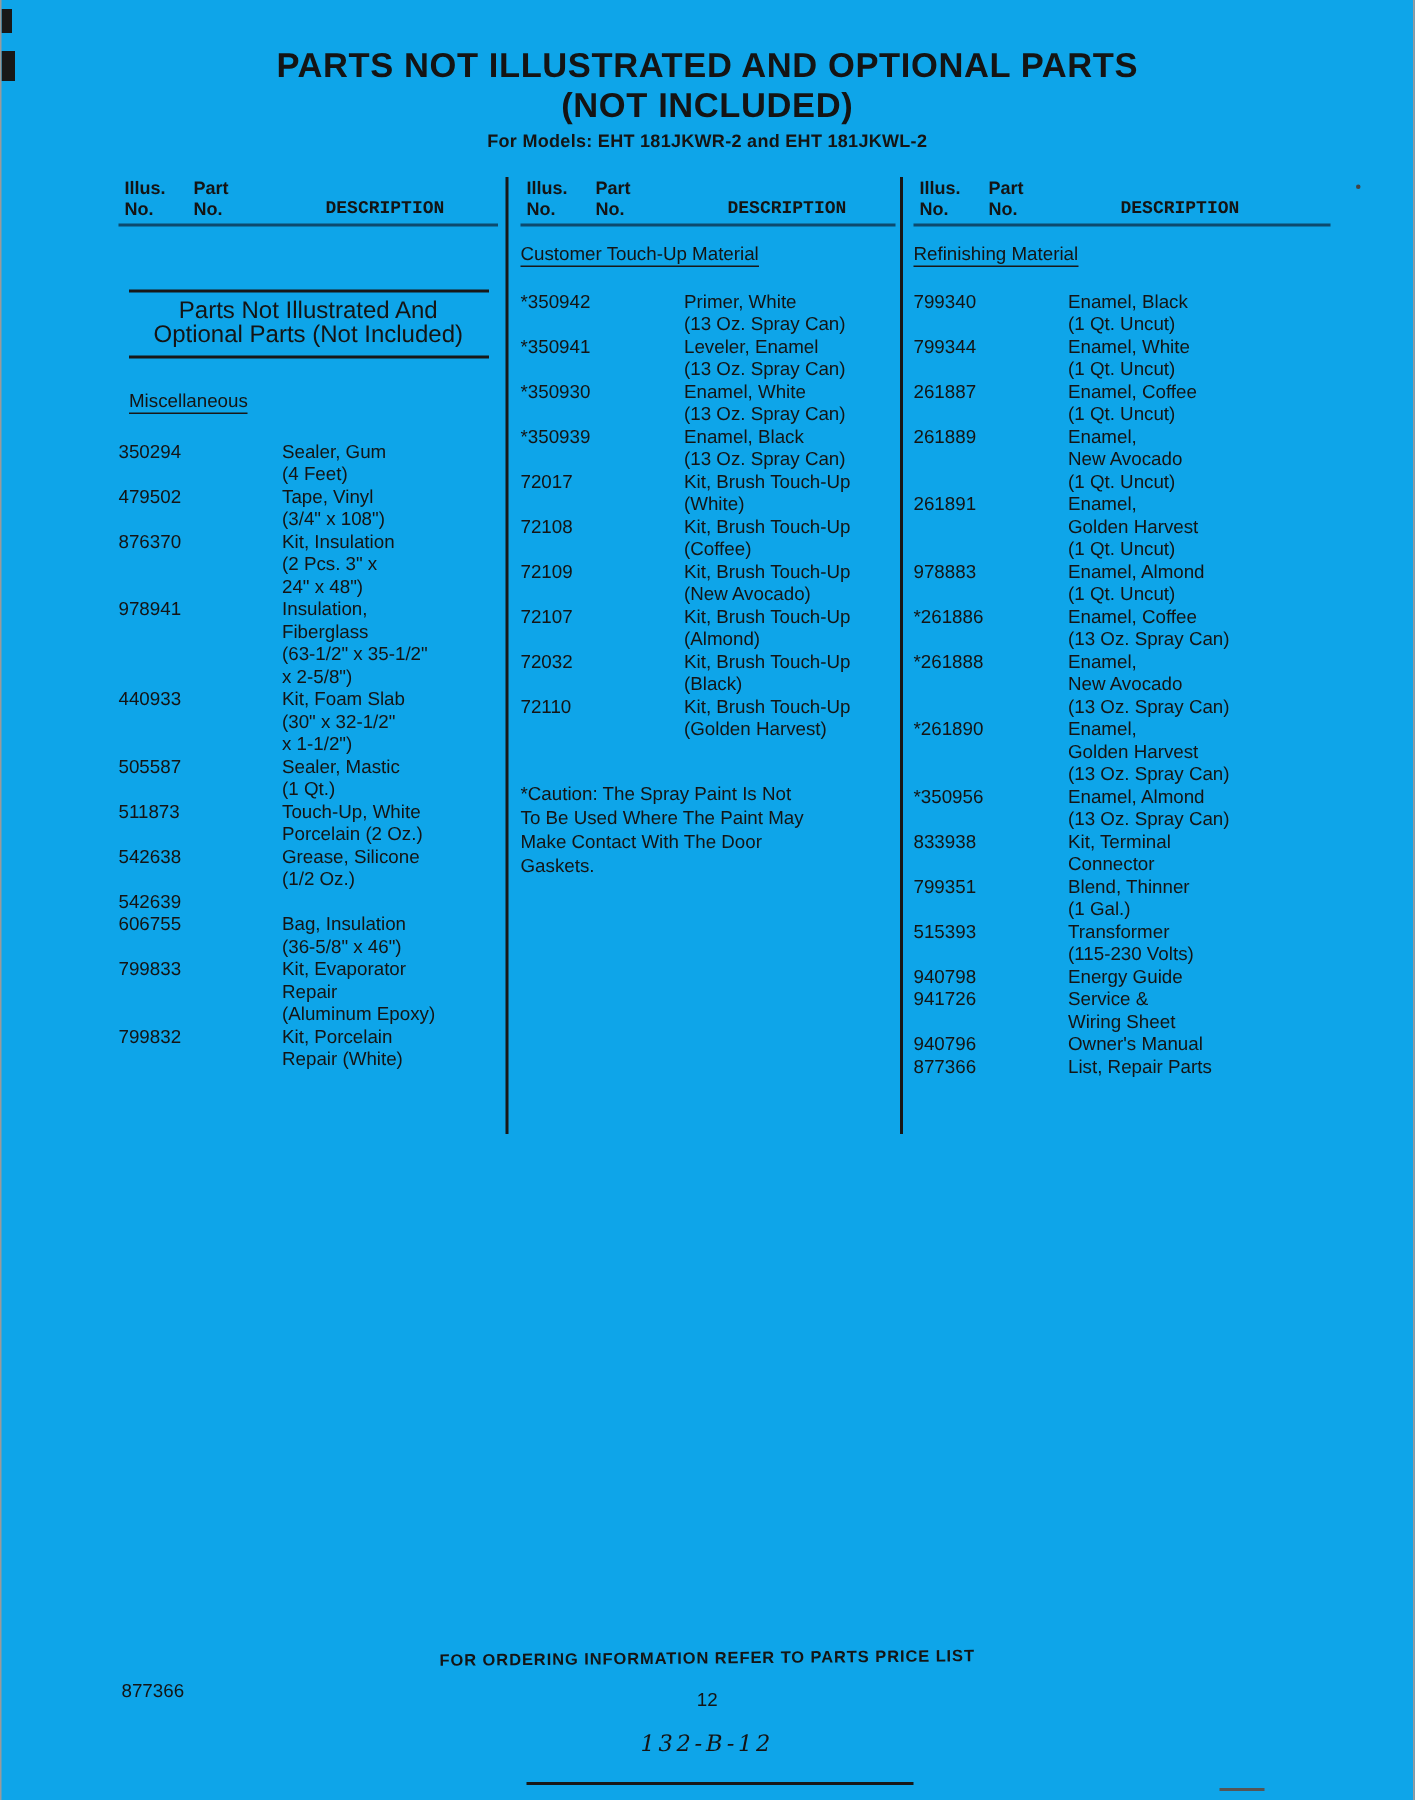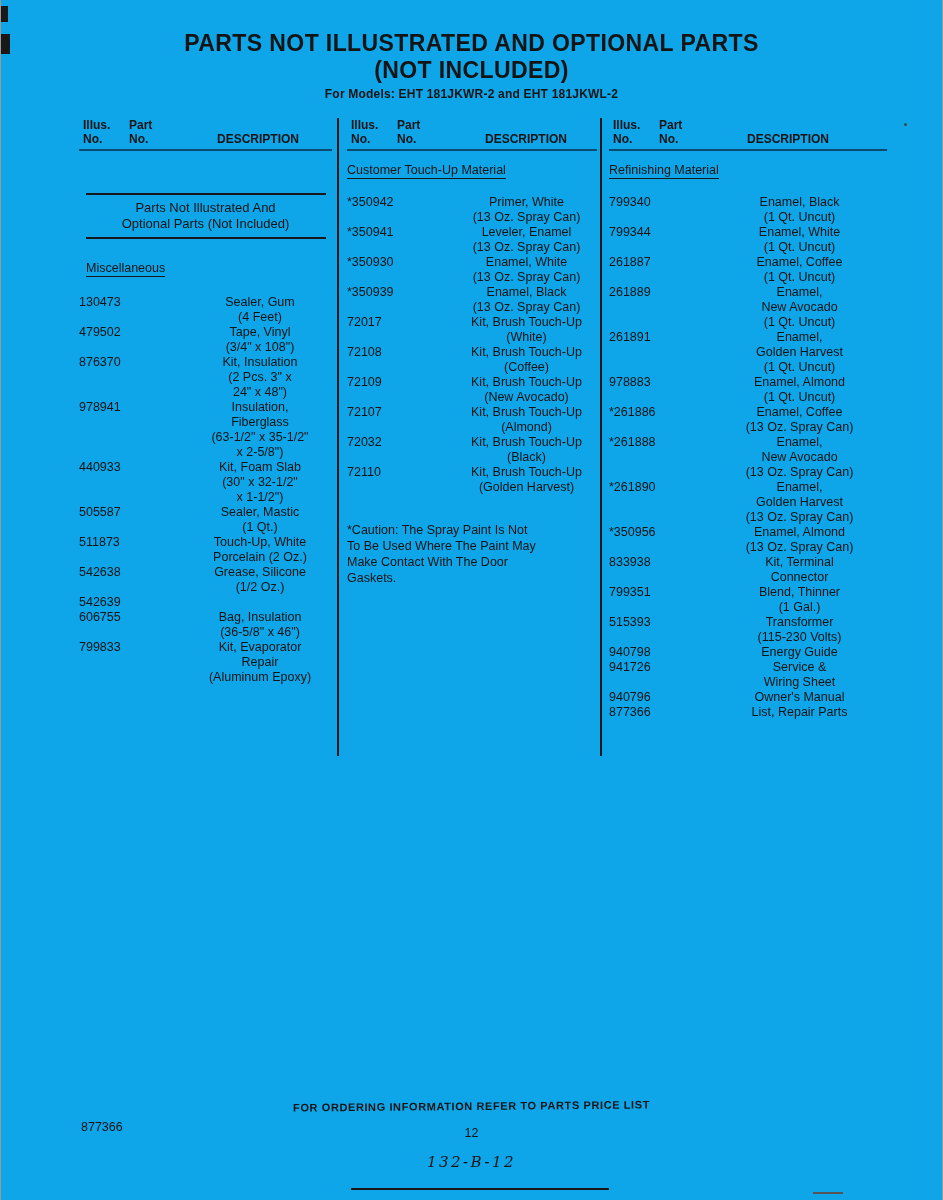--- a/index.html
+++ b/index.html
@@ -23,37 +23,37 @@
   .col[data-col="1"] { left:268px; width:250px; }
   .col[data-col="2"] { left:530px; width:278px; }
   .vdiv { position:absolute; top:2px; width:2px; height:638px; background:#181818; }
   .vdiv.v1 { left:258px; }
   .vdiv.v2 { left:521px; }
 
   .col-head { font-size:12px; font-weight:bold; border-bottom:2px solid #0c4a6e; padding:2px 0 3px 4px; }
   .hl1, .hl2 { display:flex; line-height:14px; }
   .c-il { width:46px; }
   .c-pt { width:52px; }
-  .c-ds { margin-left:36px; }
+  .c-ds { margin-left:36px;font-family:Liberation Mono, monospace; }
 
   .boxed-title {
     margin:42px auto 0; width:240px; text-align:center;
-    font-size:13px; line-height:16px;
+    font-size:16px; line-height:16px;
     border-top:2px solid #181818; border-bottom:2px solid #181818;
     padding:5px 0 5px;
   }
   .section-title-wrap { margin-top:9px; }
   .col[data-col="0"] .section-title-wrap { margin-top:19px; padding-left:7px; }
   .section-title { display:inline-block; font-size:12.5px; border-bottom:1.5px solid #181818; padding-bottom:1px; }
 
   .items { margin-top:16px; }
   .col[data-col="0"] .items { margin-top:18px; }
   .item { display:flex; font-size:12.5px; line-height:15px; }
   .cell-part { flex:0 0 auto; width:96px; text-align:left; white-space:pre; }
-  .cell-desc { margin-left:13px; flex:1;text-align:center; }
+  .cell-desc { margin-left:13px; flex:1; }
   .col[data-col="2"] .cell-part { width:88px; }
   .col[data-col="2"] .cell-desc { margin-left:15px; }
 
   .note { margin-top:27px; font-size:12.5px; line-height:16px; width:238px; }
 
   .ordering {
     position:absolute; top:1100px; left:0; width:100%; text-align:center;
     font-size:11px; font-weight:bold; letter-spacing:0.6px;
     transform:rotate(-0.5deg);
   }
@@ -98,21 +98,21 @@
           <div class="hl2">
             <span class="c-il">No.</span>
             <span class="c-pt">No.</span>
             <span class="c-ds">DESCRIPTION</span>
           </div>
         </div>
         <div class="boxed-title">Parts Not Illustrated And<br>Optional Parts (Not Included)</div>
         <div class="section-title-wrap"><span class="section-title" style="display: inline-block;">Miscellaneous</span></div>
         <div class="items">
           <div class="item">
-            <span class="cell-part">130473</span>
+            <span class="cell-part">350294</span>
             <span class="cell-desc">Sealer, Gum<br>(4 Feet)</span>
           </div>
           <div class="item">
             <span class="cell-part">479502</span>
             <span class="cell-desc">Tape, Vinyl<br>(3/4" x 108")</span>
           </div>
           <div class="item">
             <span class="cell-part">876370</span>
             <span class="cell-desc">Kit, Insulation<br>(2 Pcs. 3" x<br>24" x 48")</span>
           </div>
@@ -139,20 +139,24 @@
           <div class="item">
             <span class="cell-part">542639</span>
           </div>
           <div class="item">
             <span class="cell-part">606755</span>
             <span class="cell-desc">Bag, Insulation<br>(36-5/8" x 46")</span>
           </div>
           <div class="item">
             <span class="cell-part">799833</span>
             <span class="cell-desc">Kit, Evaporator<br>Repair<br>(Aluminum Epoxy)</span>
+          </div>
+          <div class="item">
+            <span class="cell-part">799832</span>
+            <span class="cell-desc">Kit, Porcelain<br>Repair (White)</span>
           </div>
         </div>
       </section>
     <div class="vdiv v1"></div>
     <section class="col" data-col="1">
         <div class="col-head">
           <div class="hl1">
             <span class="c-il">Illus.</span>
             <span class="c-pt">Part</span>
           </div>

